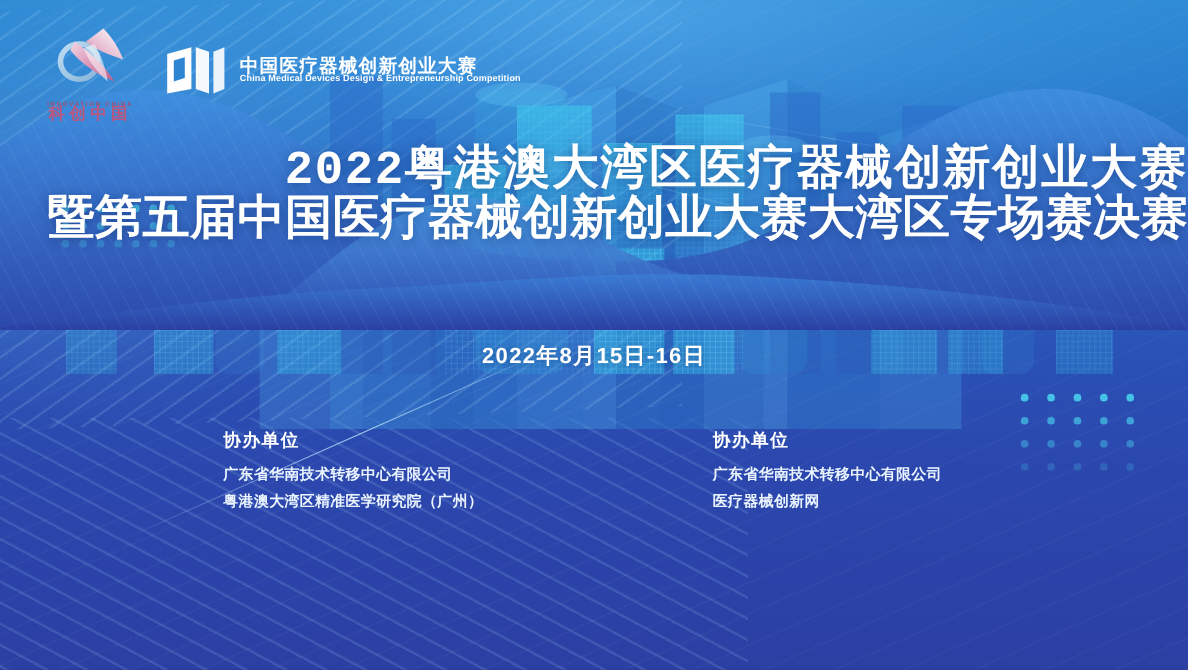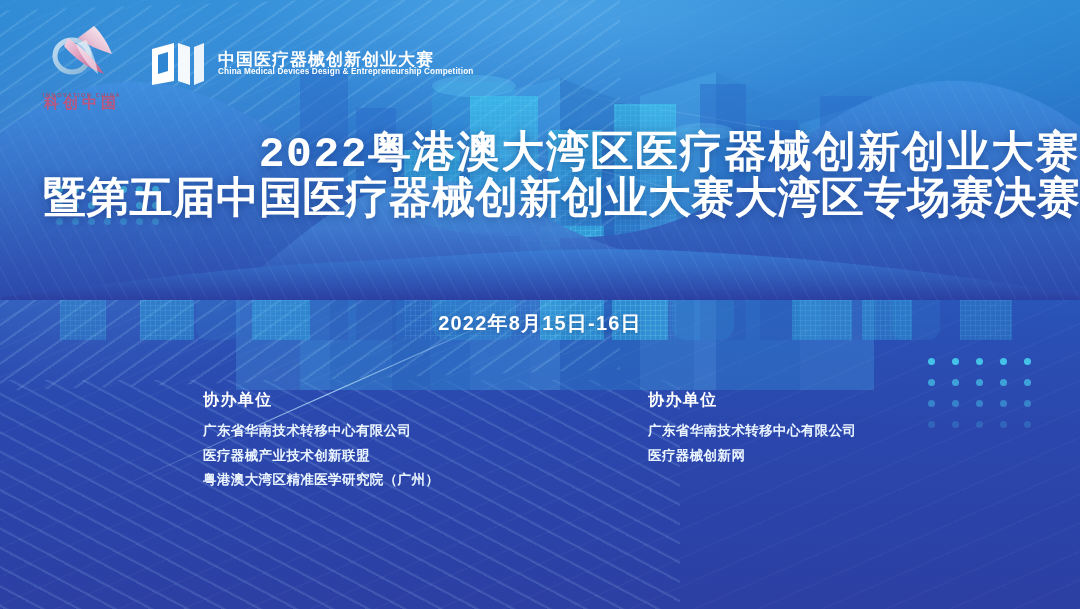--- a/index.html
+++ b/index.html
@@ -311,21 +311,20 @@
     <div class="title2">暨第五届中国医疗器械创新创业大赛大湾区专场赛决赛</div>
   </div>
 
   <div class="date">2022年8月15日-16日</div>
 
   <div class="orgs">
 
     <div class="org host">
       <h3>协办单位</h3>
       <p>广东省华南技术转移中心有限公司</p>
-      <p>医疗器械产业技术创新联盟</p>
       <p>粤港澳大湾区精准医学研究院（广州）</p>
     </div>
 
     <div class="org co">
       <h3>协办单位</h3>
       <p>广东省华南技术转移中心有限公司</p>
       <p>医疗器械创新网</p>
     </div>
 
   </div>

